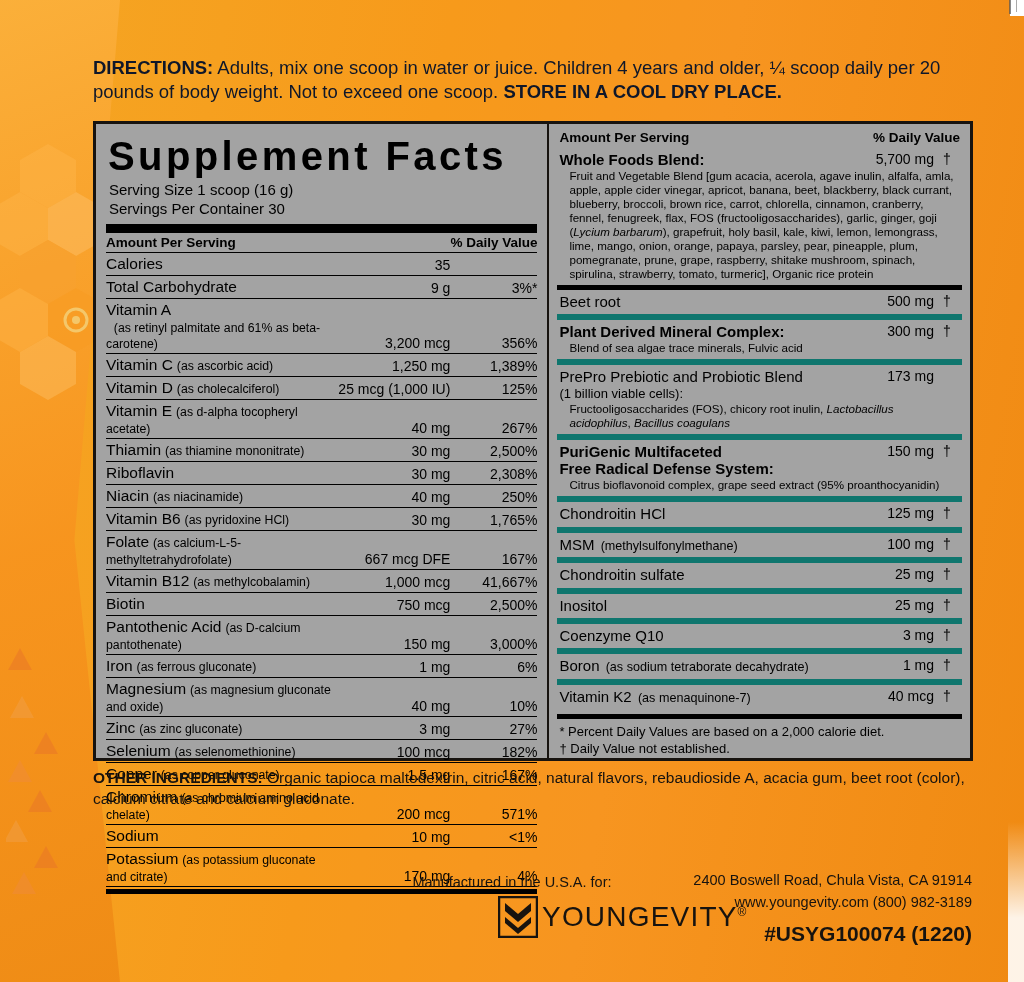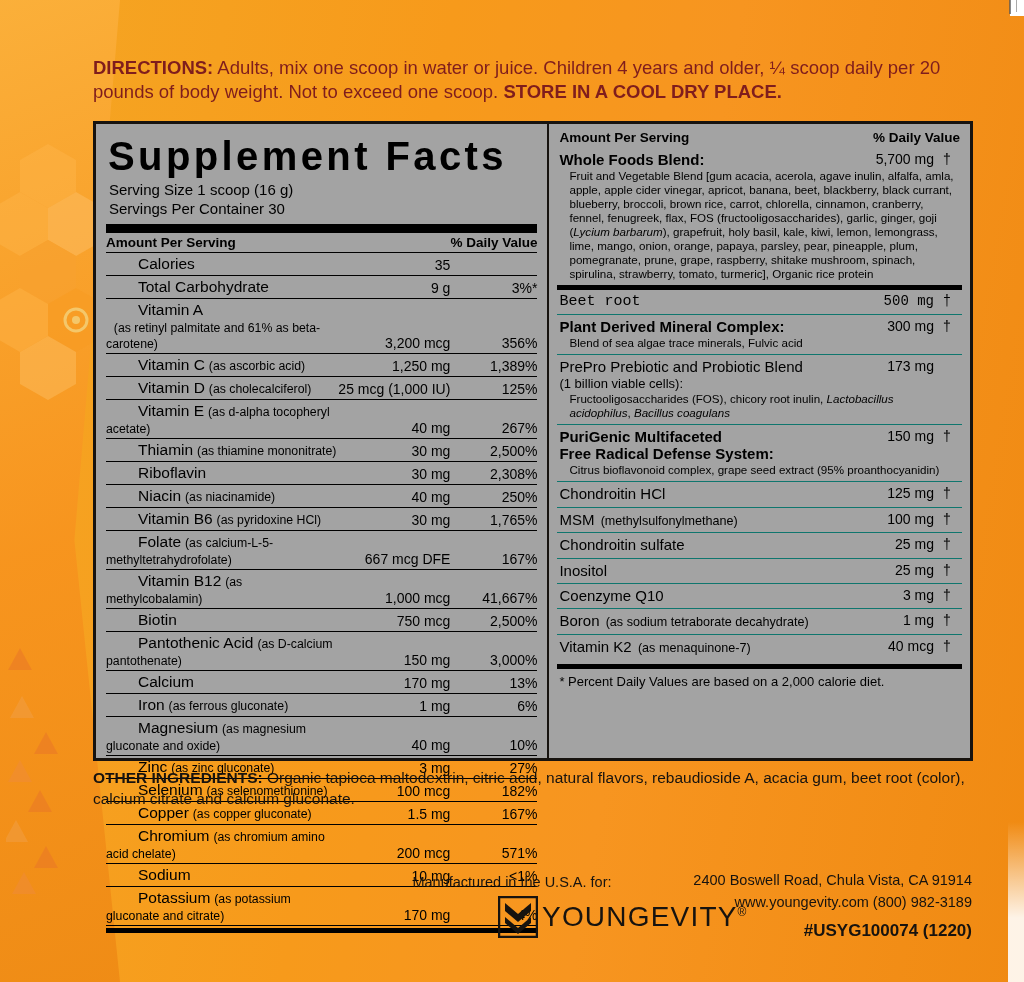--- a/index.html
+++ b/index.html
@@ -32,21 +32,21 @@
     position: absolute; right: 0; bottom: 0; width: 16px; height: 160px;
     background: linear-gradient(180deg, rgba(255,255,255,0) 0%, #ffffff 60%);
     opacity: .9;
   }
   .corner-mark { position: absolute; right: 13px; top: 0; width: 2px; height: 14px; background: #555; opacity:.7;}
   .corner-mark2 { position: absolute; right: 7px; top: 0; width: 1px; height: 12px; background: #555; opacity:.5;}
 
   
   .directions {
     position: absolute; left: 93px; top: 56px; width: 880px;
-    font-size: 18.5px; line-height: 1.32; color: #7f1d1d;
+    font-size: 18.5px; line-height: 1.32; color: #0f172a;
     font-family: "Liberation Sans", sans-serif;
   }
   .directions b { font-weight: bold; }
 
   
   .panel {
     position: absolute; left: 93px; top: 121px; width: 880px; height: 640px;
     background: #a3a3a3; border: 3px solid #17130f;
     display: flex;
   }
@@ -63,32 +63,32 @@
     color:#000;
   }
   .serving { font-size: 15px; line-height: 1.28; margin-left: 3px; color:#000;}
   .rule-thick { border-top: 9px solid #000; margin: 6px 0 0 0; }
 
   table.facts { width: 100%; border-collapse: collapse; font-size: 14px; color:#000;}
   table.facts th, table.facts td { padding: 2px 0 2px 0; vertical-align: bottom; }
   table.facts tr { border-bottom: 1px solid #000; }
   .hdr td { font-weight: bold; font-size: 13.5px; padding-bottom: 3px; }
   .nm { text-align: left; padding-right: 4px; }
-  .nm .big { font-size: 15.5px; margin-left: 32px; }
+  .nm .big { font-size: 15.5px; }
   .nm .sub { font-size: 12.3px; }
   .amt { text-align: right; white-space: nowrap; font-size: 14px; padding-left: 6px;}
   .dv  { text-align: right; white-space: nowrap; width: 66px; font-size: 14px;}
 
   .last-rule { border-top: 5px solid #000; margin-top: 2px;}
 
   
   .rhdr { display: flex; font-weight: bold; font-size: 13.5px; padding: 2px 2px 3px 2px; color:#000;}
   .rhdr .a { flex: 1; }
-  .rblock { border-top: 1px solid #0f766e; padding: 3px 2px 4px 2px; position: relative; }
-  .rblock.thick { border-top: 5px solid #000; font-family: Liberation Mono, monospace; }
+  .rblock { border-top: 6px solid #0f766e; padding: 3px 2px 4px 2px; position: relative; }
+  .rblock.thick { border-top: 5px solid #000; }
   .rrow { display: flex; align-items: flex-start; }
   .rname { flex: 1; font-size: 15px; font-weight: bold; color:#000; line-height: 1.16;}
   .rname.reg { font-weight: normal; }
   .ramt { width: 74px; text-align: right; font-size: 14px; color:#000;}
   .rdag { width: 26px; text-align: center; font-size: 14px; color:#000;}
   .rdesc { font-size: 11.6px; line-height: 1.2; color:#000; margin: 1px 6px 0 10px; text-align: left;}
   .rdesc i { font-style: italic; }
   .rsub { font-size: 12.6px; color:#000; margin-left: 2px;}
   .footnotes { font-size: 13px; line-height: 1.35; color:#000; margin-top: 4px; padding-left:2px;}
   .fn-rule { border-top: 5px solid #000; margin-top: 4px;}
@@ -101,21 +101,21 @@
   .other b { font-weight: bold; }
 
   
   .footer { position: absolute; left: 0; top: 868px; width: 1024px; height: 110px; padding-left: 47px; }
   .mfg { position: absolute; left: 512px; top: 6px; transform: translateX(-50%); font-size: 14.5px; color:#17130f; white-space: nowrap;}
   .brand { position: absolute; left: 498px; top: 28px; display: flex; align-items: center; gap: 4px;}
   .brand-mark { width: 40px; height: 42px; }
   .brand-name { font-size: 28px; letter-spacing: 1.2px; color: #17130f; font-family: "Liberation Sans", sans-serif;}
   .brand-name sup { font-size: 12px; }
   .addr { position: absolute; right: 52px; top: 2px; text-align: right; font-size: 14.5px; line-height: 1.5; color:#17130f;}
-  .sku { font-weight: bold; font-size: 17px; margin-top: 4px;}
+  .sku { font-weight: bold; font-size: 21px; margin-top: 4px;}
 </style>
 </head>
 <body>
 
 <div class="bg">
   <div class="bg-left-wedge"></div>
   <svg class="hex-cluster" viewBox="0 0 150 340">
     <g fill="#fdb44b" opacity="0.85">
       <polygon points="20,40 48,24 76,40 76,72 48,88 20,72"></polygon>
       <polygon points="-8,88 20,72 48,88 48,120 20,136 -8,120"></polygon>
@@ -227,25 +227,20 @@
             <td class="nm"><span class="big">Biotin</span></td>
             <td class="amt">750 mcg</td>
             <td class="dv">2,500%</td>
           </tr>
           <tr>
             <td class="nm"><span class="big">Pantothenic Acid</span> <span class="sub">(as D-calcium pantothenate)</span></td>
             <td class="amt">150 mg</td>
             <td class="dv">3,000%</td>
           </tr>
           <tr>
-            <td class="nm"><span class="big">Calcium</span></td>
-            <td class="amt">170 mg</td>
-            <td class="dv">13%</td>
-          </tr>
-          <tr>
             <td class="nm"><span class="big">Iron</span> <span class="sub">(as ferrous gluconate)</span></td>
             <td class="amt">1 mg</td>
             <td class="dv">6%</td>
           </tr>
           <tr>
             <td class="nm"><span class="big">Magnesium</span> <span class="sub">(as magnesium gluconate and oxide)</span></td>
             <td class="amt">40 mg</td>
             <td class="dv">10%</td>
           </tr>
           <tr>
@@ -375,20 +370,21 @@
           <div class="rrow">
             <div class="rname reg">Vitamin K2 <span class="rsub">(as menaquinone-7)</span></div>
             <div class="ramt">40 mcg</div>
             <div class="rdag">†</div>
           </div>
         </div>
       </div>
     <div class="fn-rule"></div>
     <div class="footnotes">
       <div>* Percent Daily Values are based on a 2,000 calorie diet.</div>
+      <div>† Daily Value not established.</div>
     </div>
   </div>
 </div>
 
 <div class="other">
   <b>OTHER INGREDIENTS:</b><span> Organic tapioca maltodextrin, citric acid, natural flavors, rebaudioside A, acacia gum, beet root (color), calcium citrate and calcium gluconate.</span>
 </div>
 
 <div class="footer">
   <div class="mfg">Manufactured in the U.S.A. for:</div>

